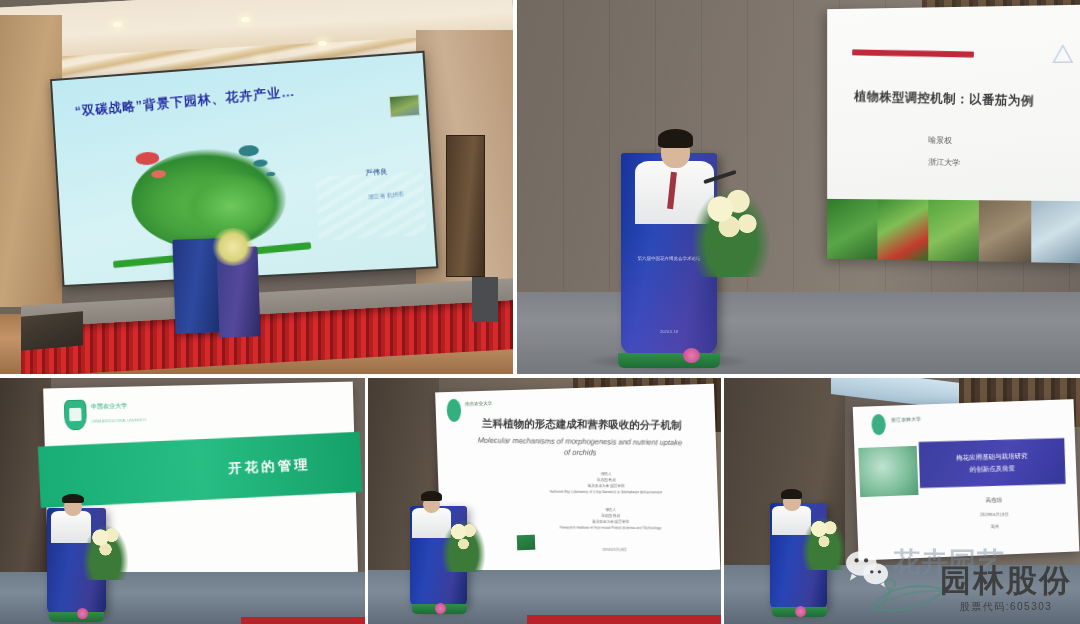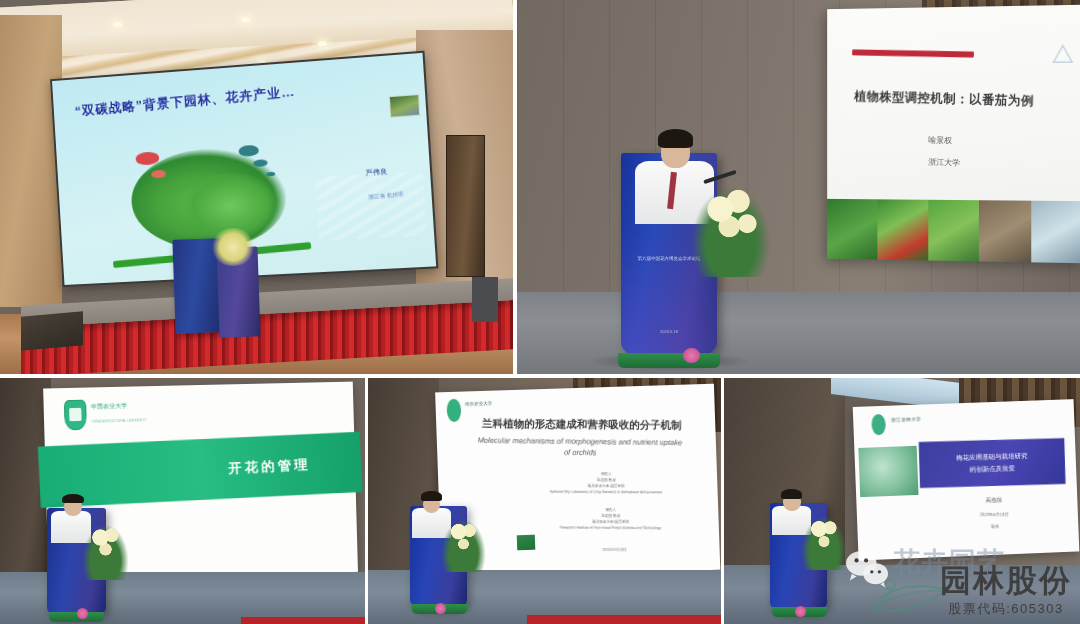--- a/index.html
+++ b/index.html
@@ -580,21 +580,21 @@
   }
   #wm-brand {
     position: absolute; right: 8px; top: 565px;
     z-index: 45; text-align: center;
   }
   #wm-brand-name {
     font-size: 31px; color: #3f3f3f; font-weight: bold; letter-spacing: 2px;
     line-height: 1.05; white-space: nowrap;
   }
   #wm-brand-code {
-    font-size: 13px; color: #3f3f3f; letter-spacing: 1.5px;
+    font-size: 10px; color: #3f3f3f; letter-spacing: 1.5px;
     margin-top: 2px; white-space: nowrap;
   }
   #wm-leaf {
     position: absolute; right: 128px; top: 572px; width: 86px; height: 46px;
     z-index: 44; opacity: .85;
   }
 </style>
 </head>
 <body>
 

